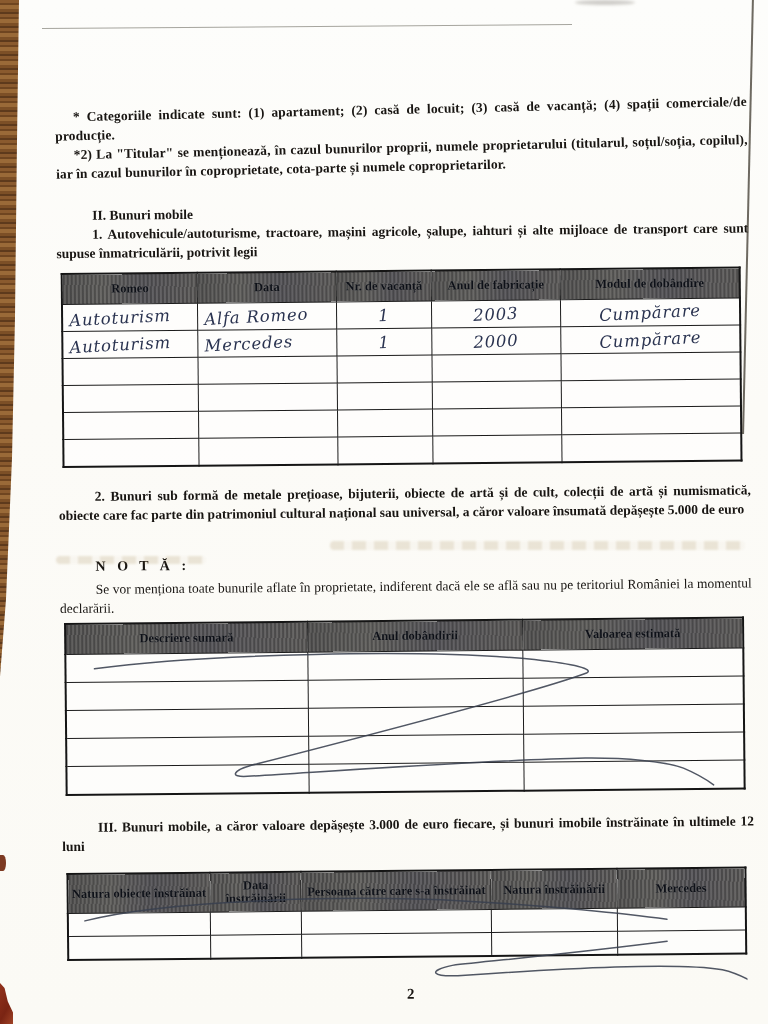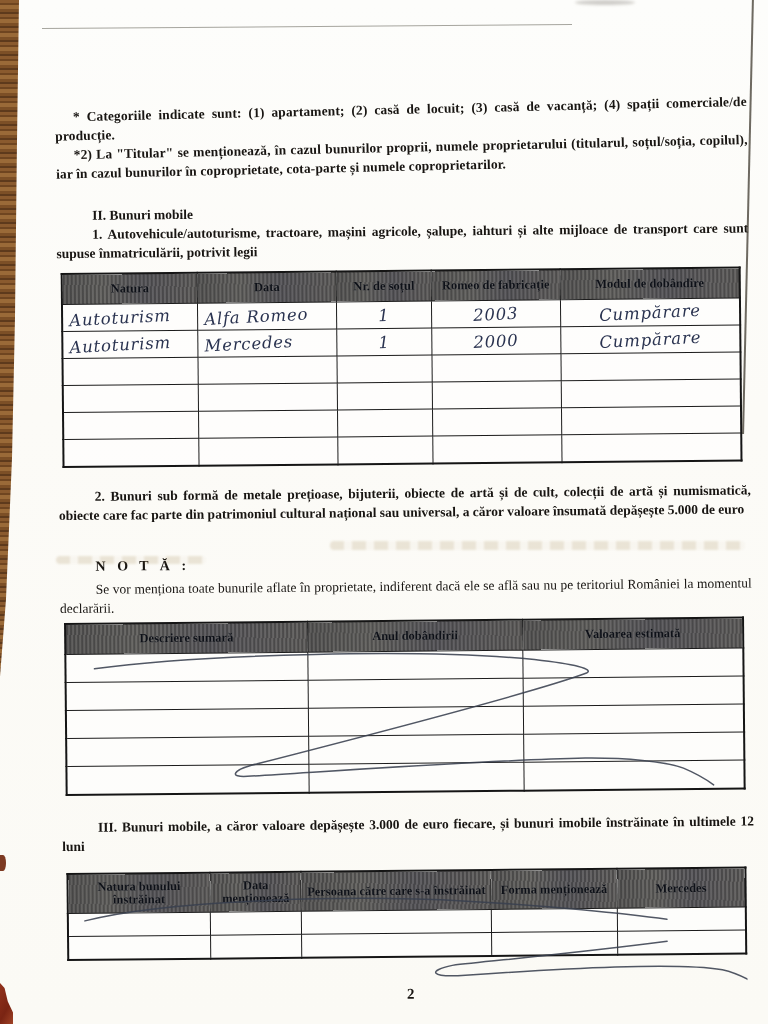--- a/index.html
+++ b/index.html
@@ -129,24 +129,24 @@
     <table class="t1">
       <colgroup>
         <col style="width:20%">
           <col style="width:20.5%">
           <col style="width:14%">
         <col style="width:19%">
           <col style="width:26.5%">
       </colgroup>
       <thead>
           <tr>
-            <th>Natura</th>
+            <th>Romeo</th>
             <th>Data</th>
-            <th>Nr. de soțul</th>
-            <th>Romeo de fabricație</th>
+            <th>Nr. de vacanță</th>
+            <th>Anul de fabricație</th>
             <th>Modul de dobândire</th>
           </tr>
         </thead>
       <tbody>
           <tr>
             <td><span class="hw">Autoturism</span></td>
             <td><span class="hw">Alfa Romeo</span></td>
             <td class="num"><span class="hw">1</span></td>
             <td class="num"><span class="hw">2003</span></td>
             <td class="num"><span class="hw">Cumpărare</span></td>
@@ -252,24 +252,24 @@
     <table class="t3">
       <colgroup>
         <col style="width:21%">
           <col style="width:13.5%">
           <col style="width:28%">
         <col style="width:18.5%">
           <col style="width:19%">
       </colgroup>
       <thead>
           <tr>
-            <th>Natura bunului înstrăinat</th>
-            <th>Data menționează</th>
+            <th>Natura obiecte înstrăinat</th>
+            <th>Data înstrăinării</th>
             <th>Persoana către care s-a înstrăinat</th>
-            <th>Forma menționează</th>
+            <th>Natura înstrăinării</th>
             <th>Mercedes</th>
           </tr>
         </thead>
       <tbody>
           <tr>
             <td></td>
             <td></td>
             <td class="num"></td>
             <td class="num"></td>
             <td class="num"></td>

